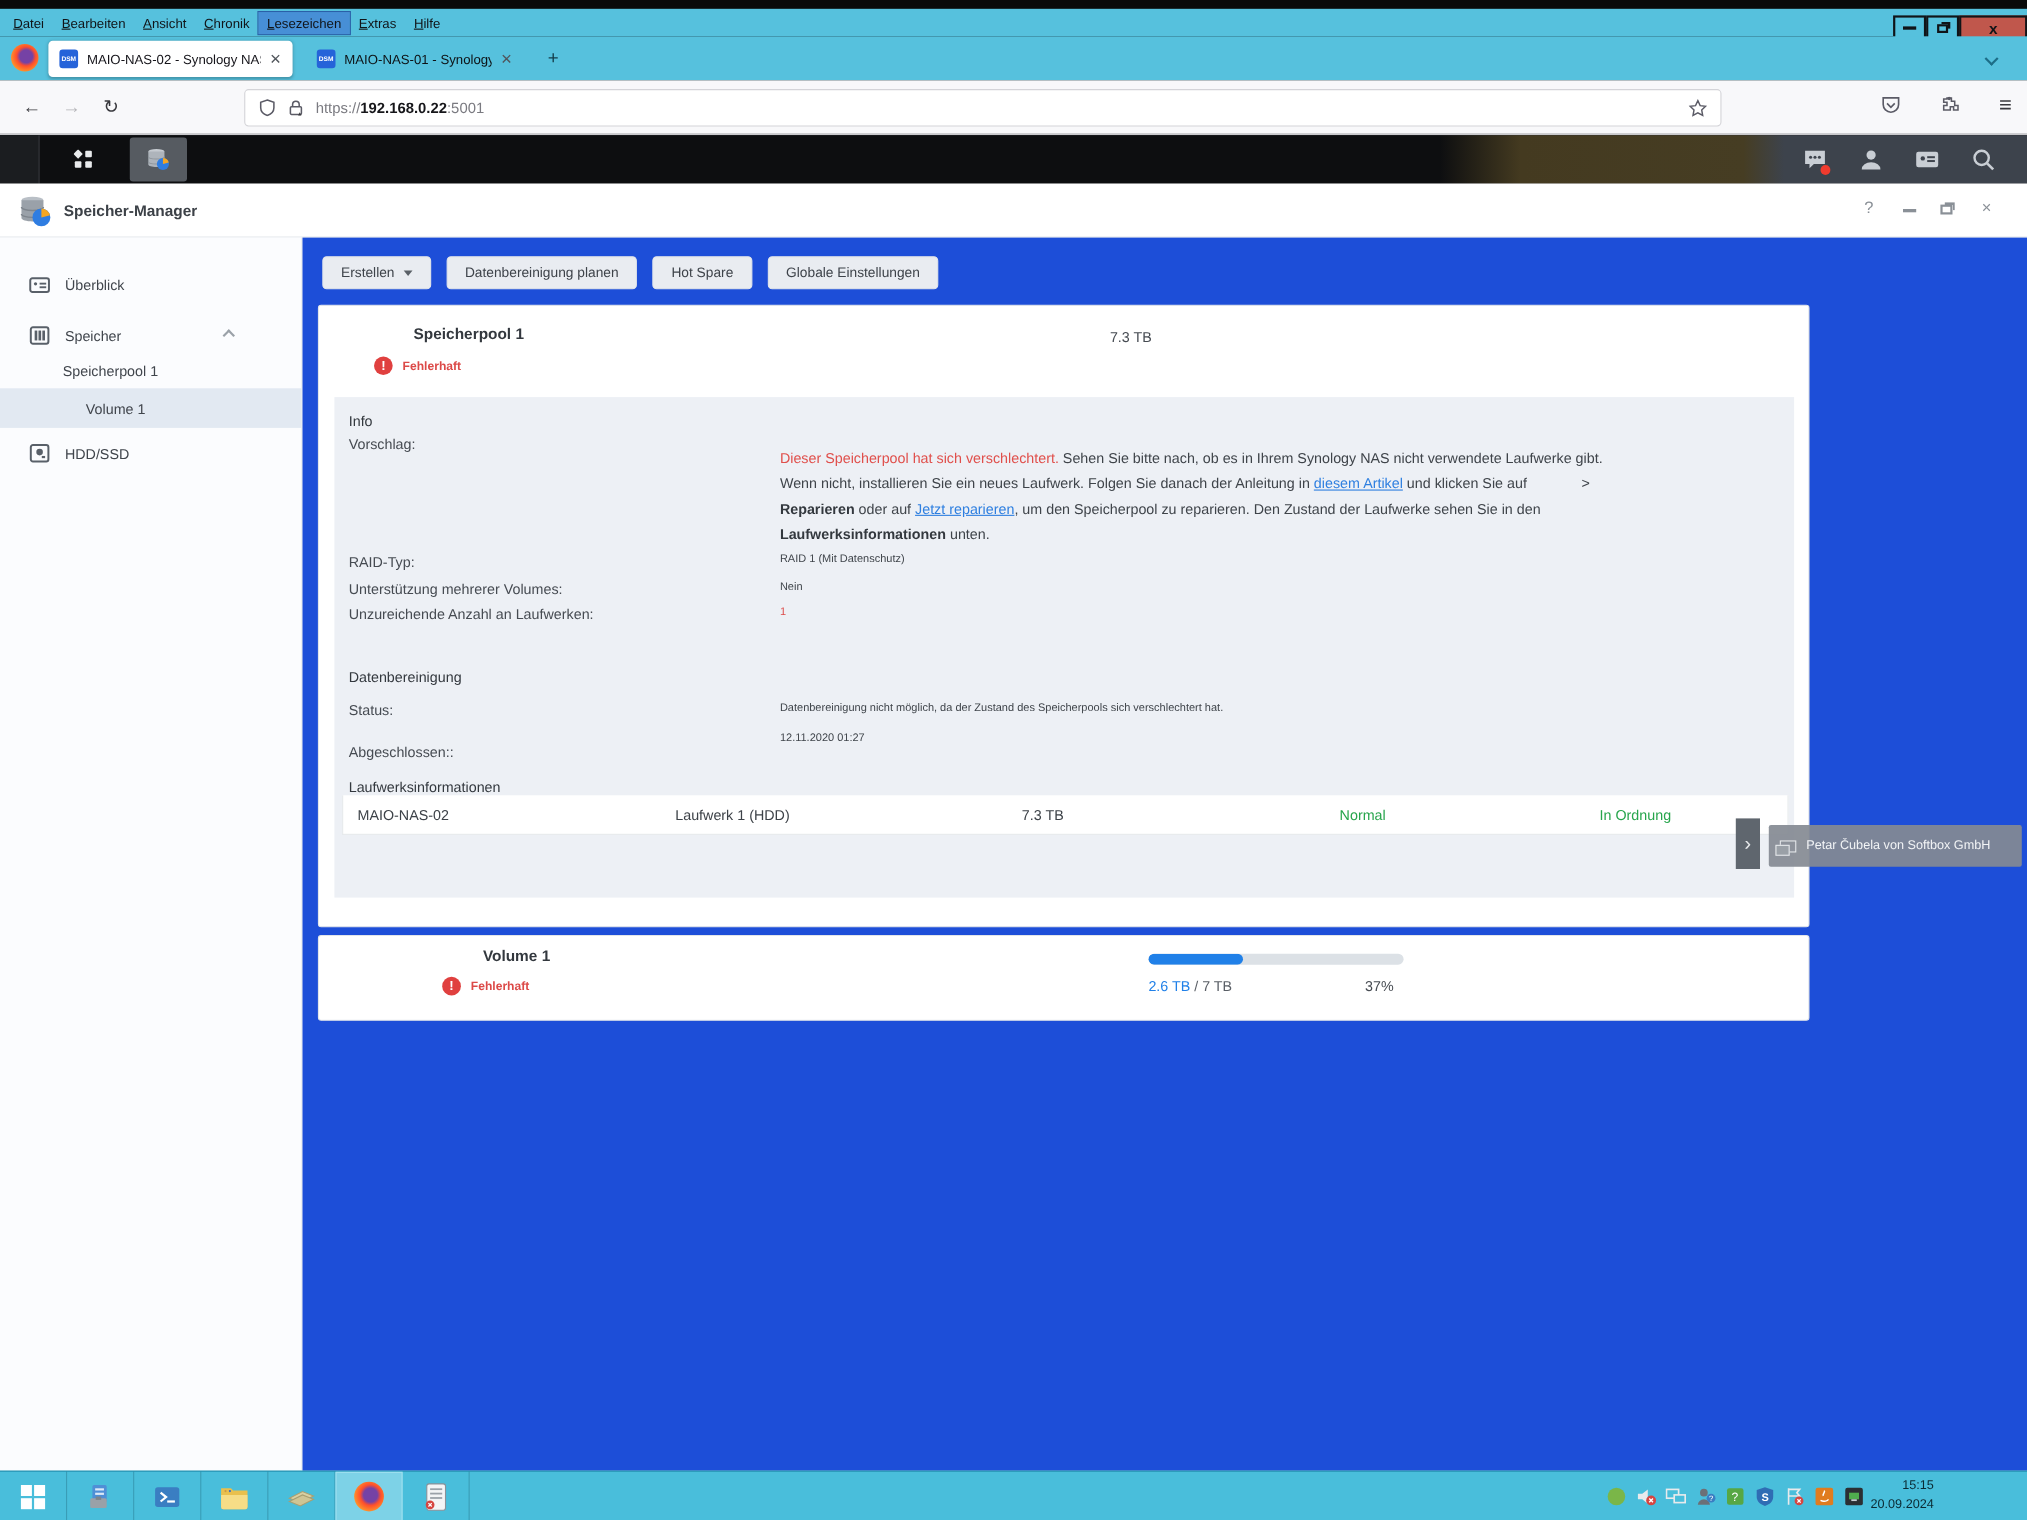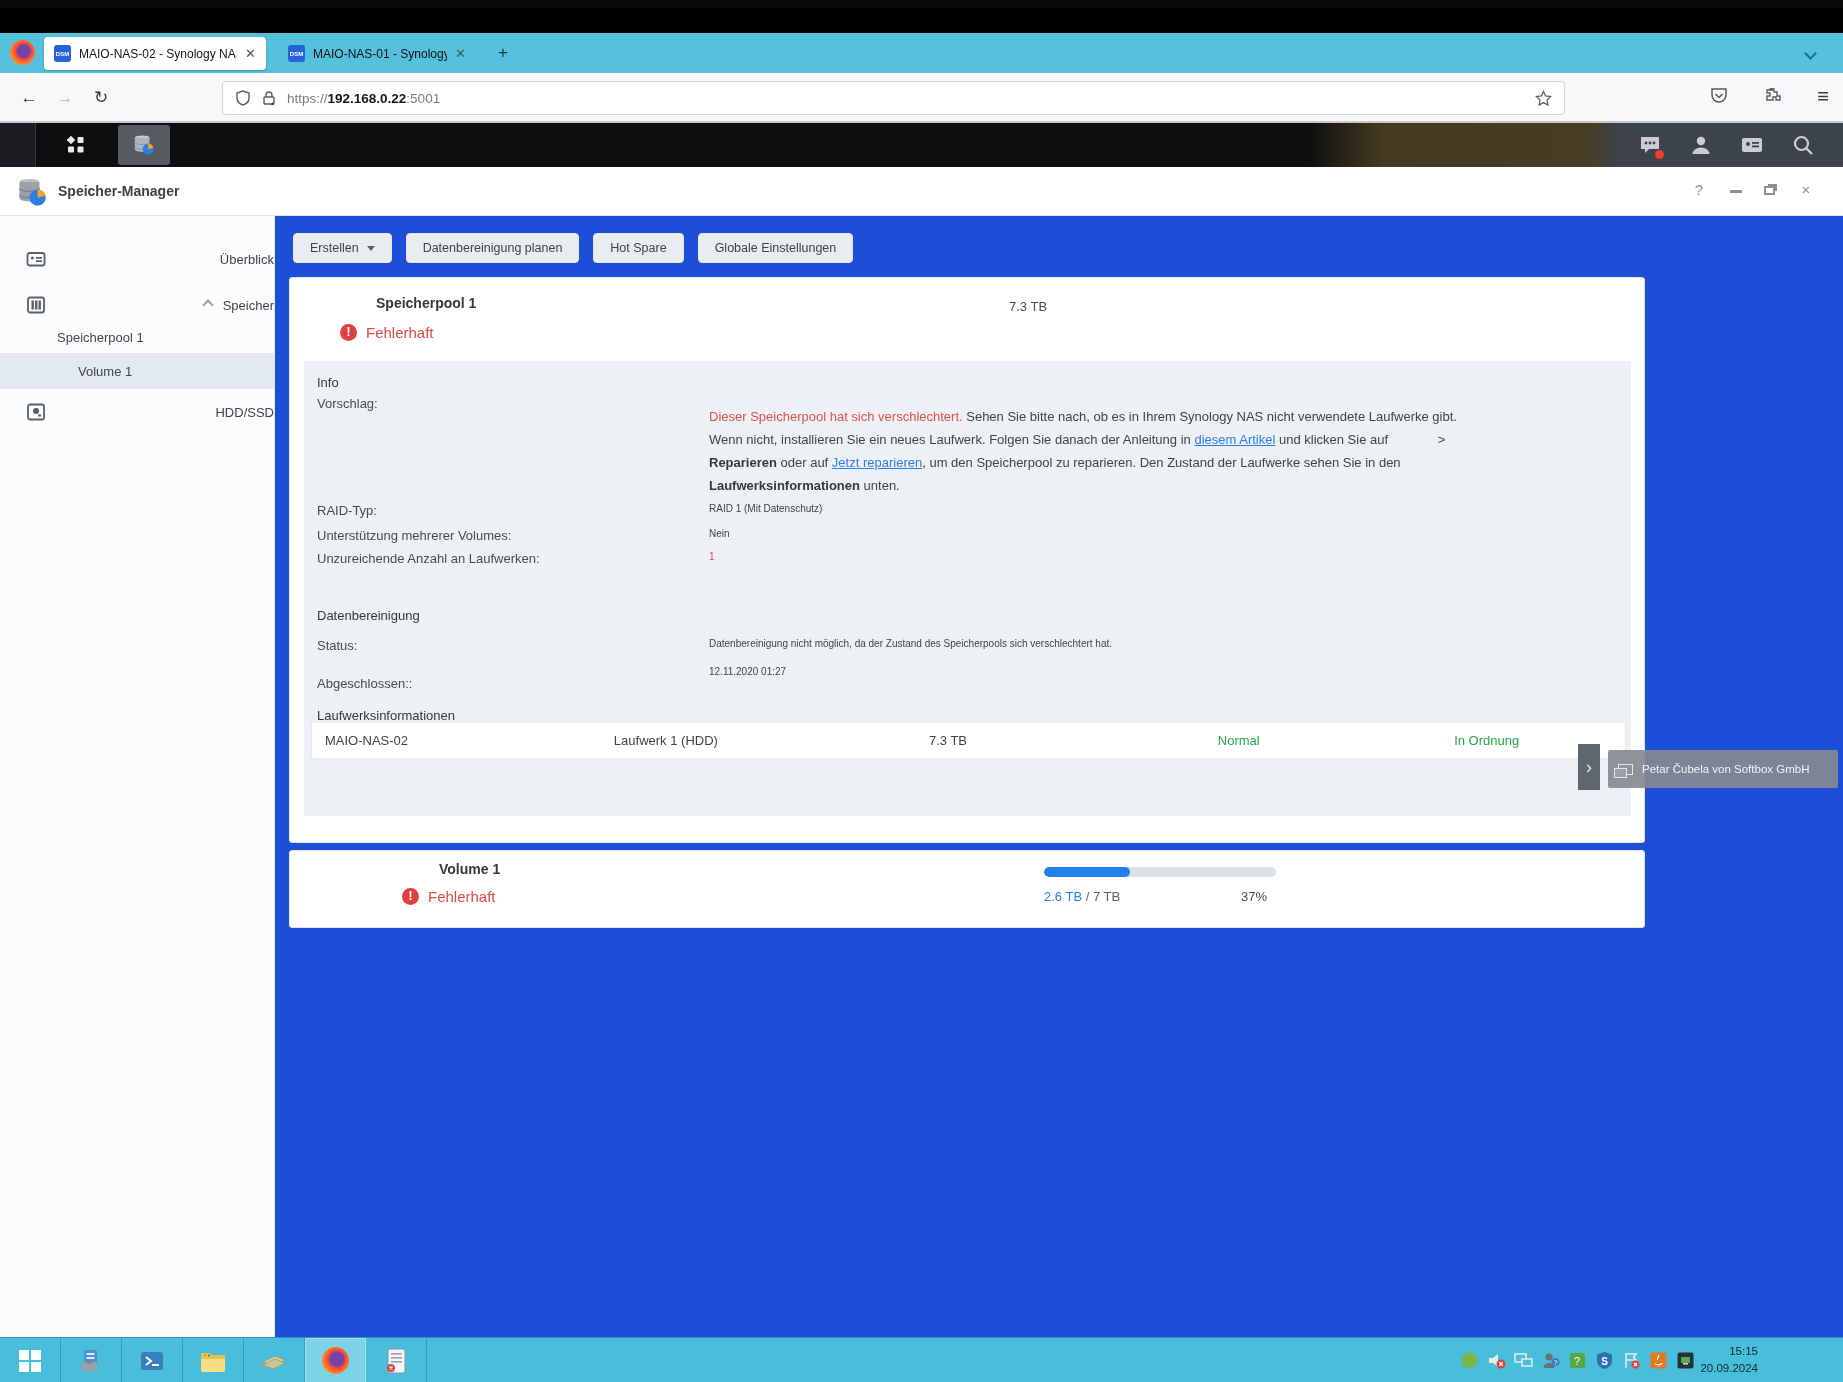--- a/index.html
+++ b/index.html
@@ -56,41 +56,41 @@
   .app-window { position:absolute; left:0; top:44px; width:1843px; height:1170px; background:#fff; }
   .app-titlebar { position:absolute; left:0; top:0; width:100%; height:49px; background:#fff; border-bottom:1px solid #e2e5e9; }
   .app-title { position:absolute; left:58px; top:16px; font-size:14px; font-weight:bold; color:#3c4147; }
   .app-controls { position:absolute; right:28px; top:14px; display:flex; gap:22px; color:#8a9097; font-size:15px; }
   .app-ctrl { width:18px; text-align:center; }
   .ctrl-restore { width:11px; height:9px; border:2px solid #8a9097; box-shadow:3px -3px 0 -1px #8a9097; margin-top:5px; }
   .ctrl-min { width:12px; height:3px; background:#8a9097; margin-top:9px; }
 
   .app-body { position:absolute; left:0; top:49px; width:100%; height:1121px; }
   .app-sidebar { position:absolute; left:0; top:0; width:275px; height:100%; background:#fbfcfe; border-right:1px solid #e3e6ea; padding-top:26px; }
-  .sb-item { height:34px; display:flex; align-items:center; padding-left:26px; gap:13px; font-size:13px; color:#40454c; position:relative;justify-content:space-between; }
+  .sb-item { height:34px; display:flex; align-items:center; padding-left:26px; gap:13px; font-size:13px; color:#40454c; position:relative; }
   .sb-sub { padding-left:57px; height:31px; }
   .sb-sub2 { padding-left:78px; height:36px; }
   .sb-sel { background:#e2e9f2; }
   .sb-gap { height:12px; } .sb-gap2 { height:6px; }
   .sb-chevron { position:absolute; right:62px; top:13px; width:8px; height:8px; border-left:2px solid #9aa1a8; border-top:2px solid #9aa1a8; transform:rotate(45deg); }
 
   .app-main { position:absolute; left:275px; top:0; width:1568px; height:100%; background:#1d4ed8; }
   .toolbar-row { position:absolute; left:18px; top:17px; display:flex; gap:14px; }
   .tb-btn { height:30px; background:#e9ecf1; border:1px solid #e2e5ea; border-radius:4px; font-size:12.5px; color:#3e434a; display:flex; align-items:center; padding:0 16px; gap:8px; }
   .caret { width:0; height:0; border-left:4px solid transparent; border-right:4px solid transparent; border-top:5px solid #5a6067; }
 
   .card { position:absolute; left:14px; width:1356px; background:#fff; border:1px solid #e2e5e9; border-radius:3px; }
   .card-pool { top:61px; height:566px; }
   .card-vol { top:634px; height:78px; }
   .pool-name { position:absolute; left:86px; top:17px; font-size:14px; font-weight:bold; color:#33383e; }
   .pool-size { position:absolute; left:719px; top:21px; font-size:13px; color:#464b52; }
   .status-line { position:absolute; display:flex; align-items:center; gap:9px; }
   .warn-ico { width:17px; height:17px; border-radius:50%; background:#e0403f; color:#fff; font-weight:bold; font-size:12px; text-align:center; line-height:17px; flex:none; }
   .warn-ico::after { content:"!"; }
-  .status-red { font-size:15px; color:#dc4a48; }
+  .status-red { font-size:11px; color:#dc4a48;font-weight:bold; }
 
   .pool-panel { position:absolute; left:14px; top:83px; width:1327px; height:455px; background:#edf0f5; }
   .sec-head { position:absolute; left:13px; font-size:13px; font-weight:normal; color:#33383e; }
   .f-label { position:absolute; left:13px; font-size:13px; color:#464b52; }
   .f-value { position:absolute; left:405px; font-size:10px; color:#3f444a; }
   .red { color:#dc4a48; }
   .suggestion { position:absolute; left:405px; top:44px; width:758px; font-size:13px; line-height:23px; color:#3f444a; }
   .seg-red { color:#e04f4b; }
   .seg-link { color:#2e7fe0; text-decoration:underline; }
   .seg-bold { font-weight:bold; color:#33383e; }
@@ -126,20 +126,38 @@
   .tray { position:absolute; left:1460px; top:0; height:45px; display:flex; gap:8px; align-items:center; }
   .tray-ico { width:19px; height:19px; position:relative; }
   .clock { position:absolute; left:1686px; top:5px; width:72px; text-align:right; font-size:11.5px; color:#0b2a33; line-height:17px; }
 </style>
 </head>
 <body>
 
 <div class="screen">
 
   <div class="top-strip"></div>
+  <div class="menubar">
+    <span class="menu-item">Datei</span>
+    <span class="menu-item">Bearbeiten</span>
+    <span class="menu-item">Ansicht</span>
+    <span class="menu-item">Chronik</span>
+    <span class="menu-item hl">Lesezeichen</span>
+    <span class="menu-item">Extras</span>
+    <span class="menu-item">Hilfe</span>
+    <div class="win-controls">
+      <div class="win-btn">
+          <div class="bar"></div>
+        </div>
+      <div class="win-btn">
+          <div class="restore"></div>
+        </div>
+      <div class="win-btn close">x</div>
+    </div>
+  </div>
 
   <div class="tabrow">
     <div class="ff-logo"></div>
     <div class="tab active">
       <span class="favicon">DSM</span>
       <span class="tab-title">MAIO-NAS-02 - Synology NAS</span>
       <span class="tab-close">✕</span>
     </div>
     <div class="tab inactive">
       <span class="favicon">DSM</span>

